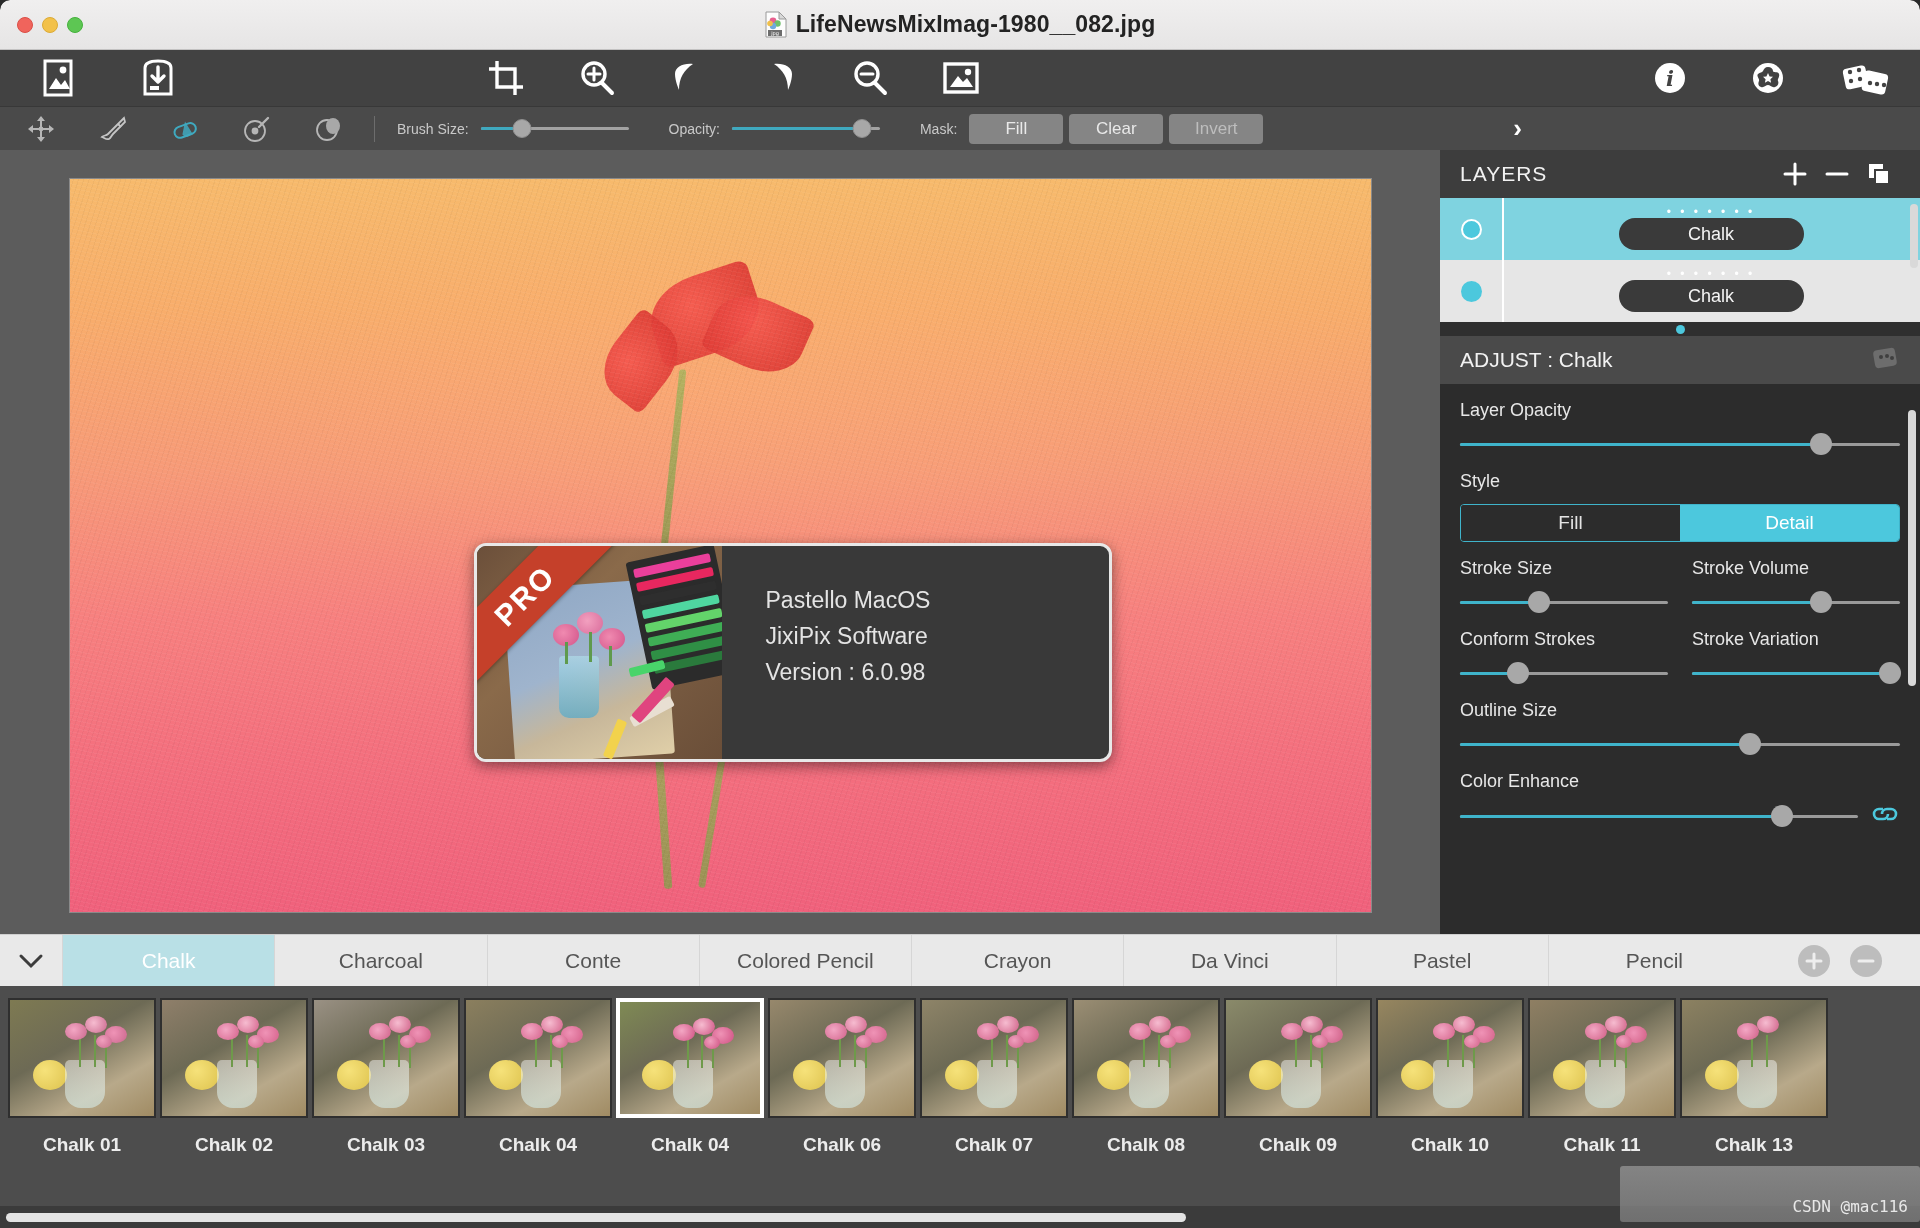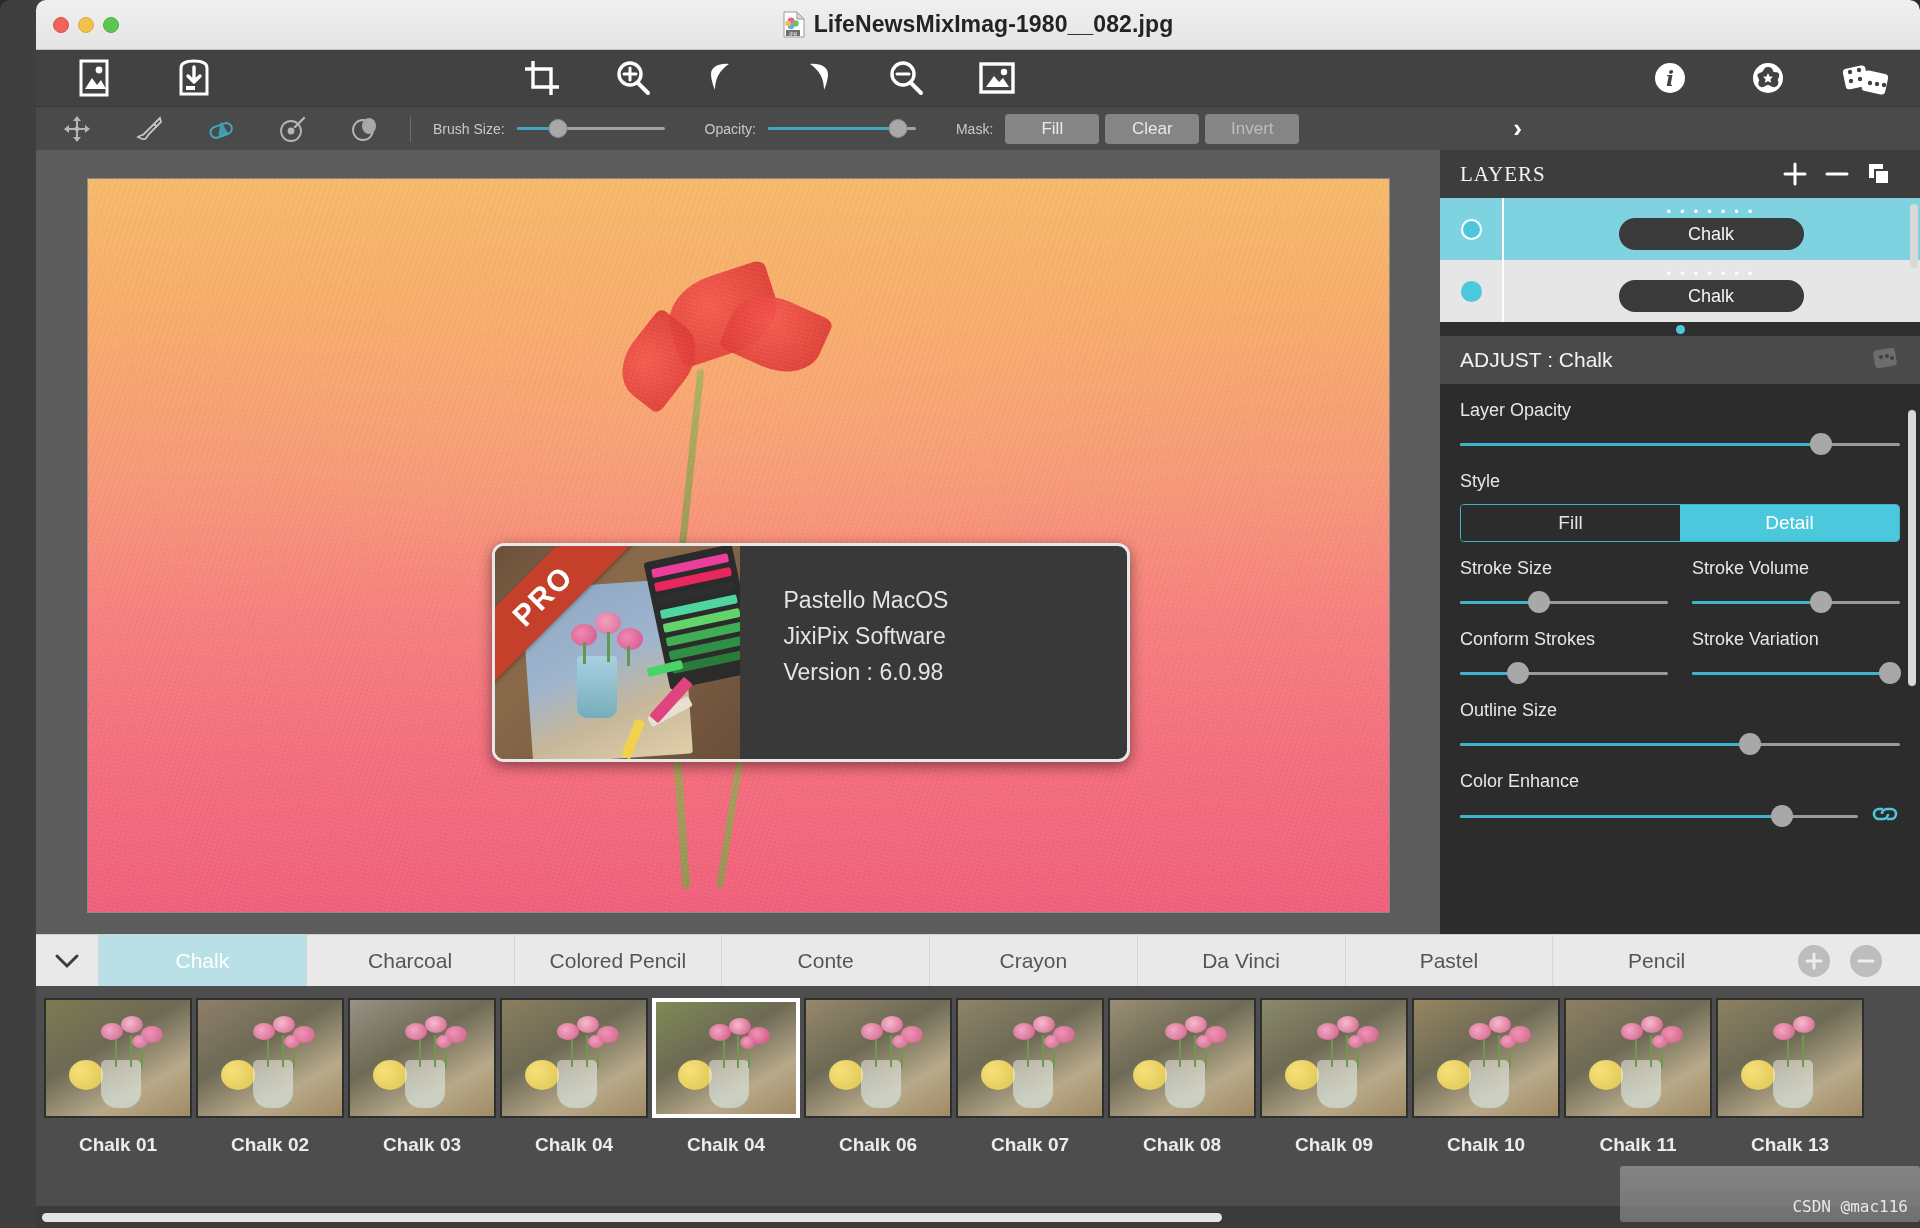--- a/index.html
+++ b/index.html
@@ -11,21 +11,20 @@
   }
 
   
   #app {
     position: relative;
     width: 1920px; height: 1228px;
     background: #3f3f3f;
     display: flex; flex-direction: column;
     border-radius: 10px 10px 0 0;
     overflow: hidden;
-    padding-left: 36px;
   }
 
   
   #titlebar {
     height: 50px; flex: 0 0 50px;
     background: linear-gradient(to bottom, #f0efef 0%, #e6e5e5 100%);
     border-bottom: 1px solid #c3c2c2;
     display: flex; align-items: center;
     position: relative;
     border-radius: 10px 10px 0 0;
@@ -189,21 +188,21 @@
   #rightpanel {
     width: 480px; flex: 0 0 480px;
     background: #2f2f2f;
     display: flex; flex-direction: column;
     min-height: 0;
   }
   .panel-head {
     height: 48px; flex: 0 0 48px;
     background: #3d3d3d;
     display: flex; align-items: center; padding: 0 20px;
-    color: #f2f2f2; font-size: 21px; letter-spacing: 1px; font-family: Liberation Serif, serif;
+    color: #f2f2f2; font-size: 21px; letter-spacing: 1px;
   }
   .panel-head .spacer { flex: 1; }
   .ph-btn { width: 42px; height: 48px; display: flex; align-items: center; justify-content: center; cursor: pointer; }
 
   #layers-list { flex: 0 0 124px; position: relative; background: #2f2f2f; }
   .layer-row {
     height: 62px; display: flex; align-items: center;
     position: relative; cursor: pointer;
   }
   .layer-row.sel { background: #7fd3e0; }
@@ -715,22 +714,22 @@
   </div>
 
   <div id="tabbar">
     <div id="tab-caret">
       <svg width="26" height="16" viewBox="0 0 26 16">
           <path d="M3 3l10 10L23 3" stroke="#3c3c3c" stroke-width="3" fill="none" stroke-linecap="round"></path>
         </svg>
     </div>
     <div class="tab active">Chalk</div>
     <div class="tab">Charcoal</div>
+    <div class="tab">Conte</div>
     <div class="tab">Colored Pencil</div>
-    <div class="tab">Conte</div>
     <div class="tab">Crayon</div>
     <div class="tab">Da Vinci</div>
     <div class="tab">Pastel</div>
     <div class="tab">Pencil</div>
     <div id="tab-actions">
       <div class="circ-btn">
         <svg width="18" height="18" viewBox="0 0 18 18">
             <path d="M9 2v14M2 9h14" stroke="#eee" stroke-width="3" stroke-linecap="round"></path>
           </svg>
       </div>

